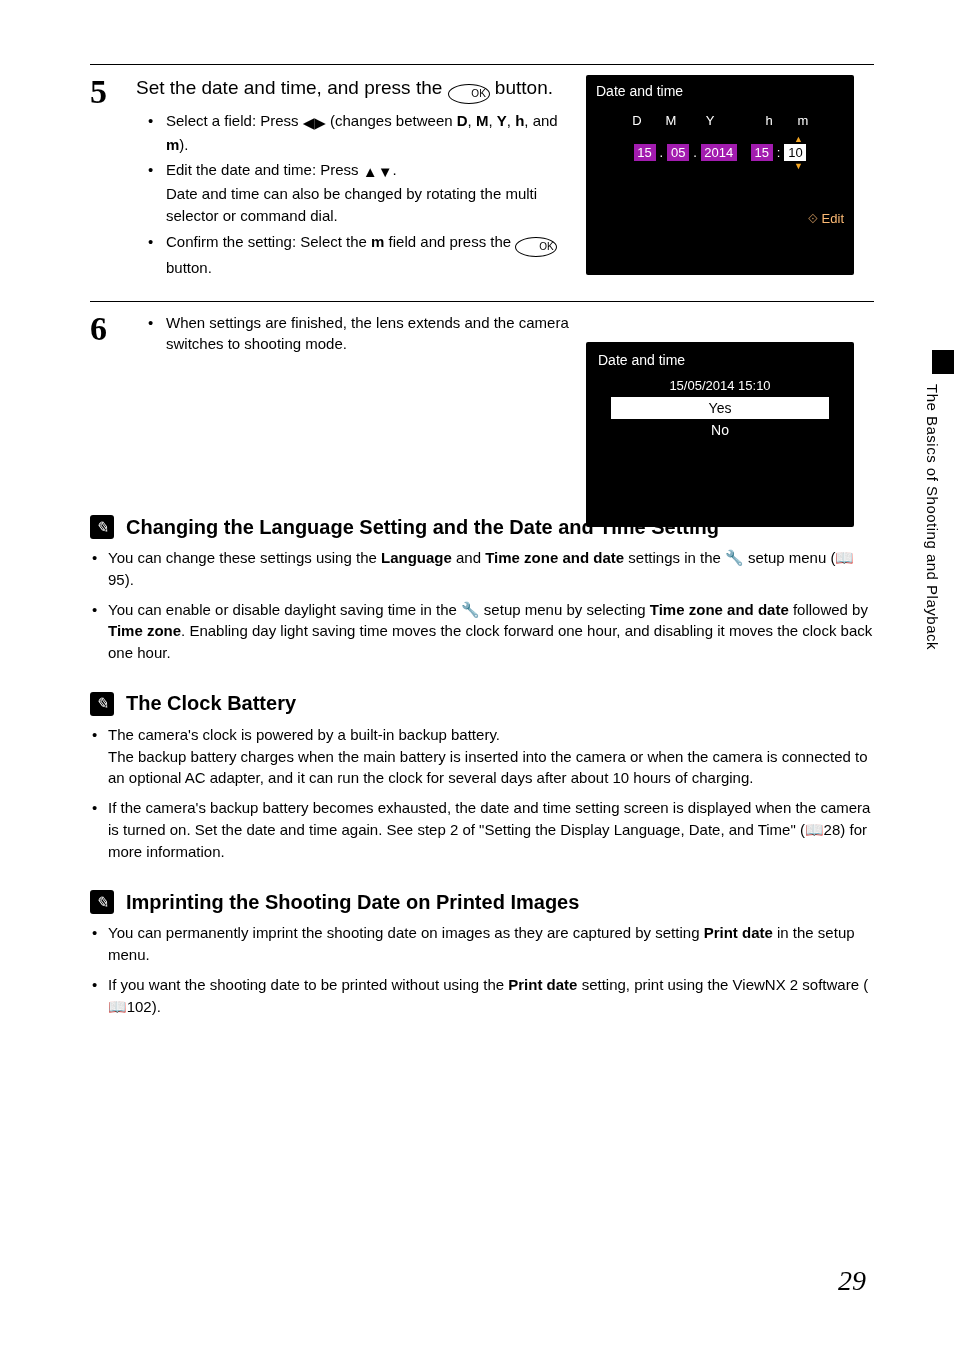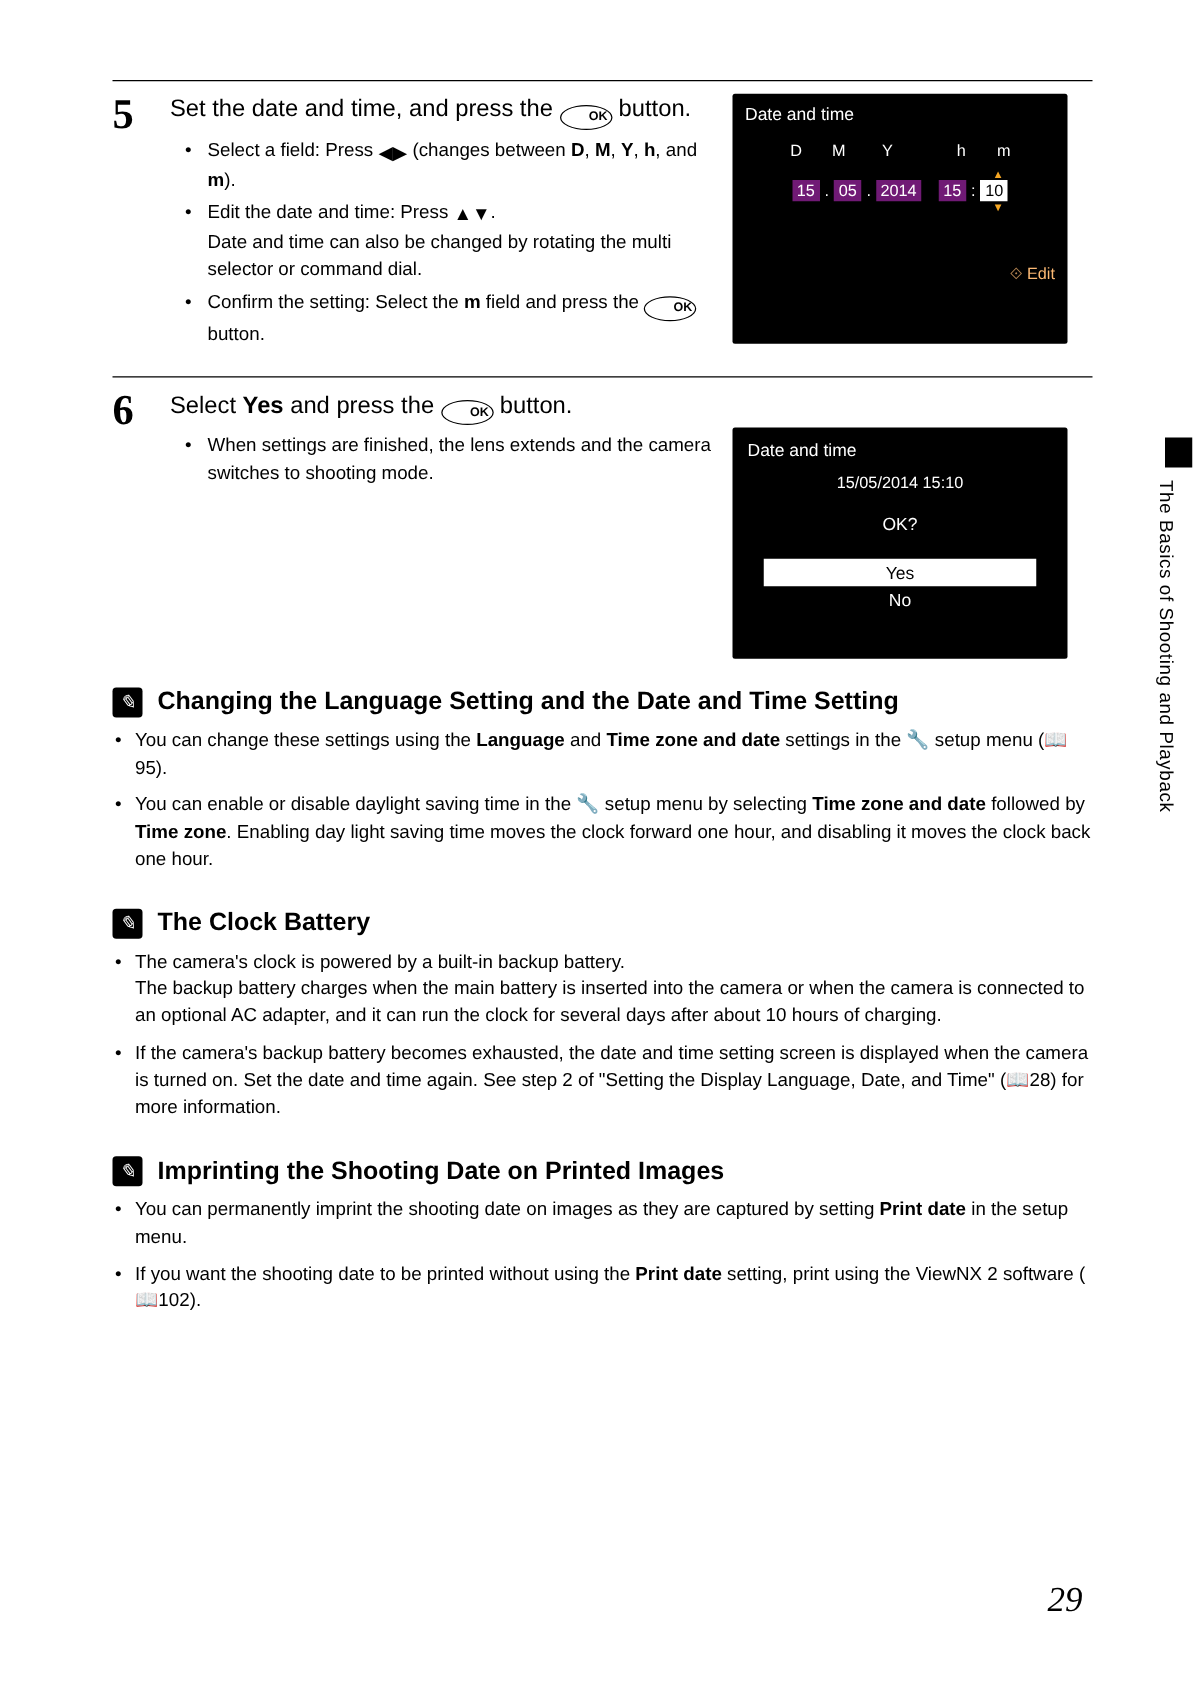--- a/index.html
+++ b/index.html
@@ -11,32 +11,32 @@
   .step-body { flex: 1; }
   .step-title { font-size: 19px; line-height: 1.35; margin-bottom: 6px; }
   .step-title .bold { font-weight: bold; }
   .bullets { list-style: none; padding-left: 18px; }
   .bullets li { position: relative; font-size: 15px; line-height: 1.45; margin-bottom: 4px; padding-left: 12px; }
   .bullets li::before { content: "•"; position: absolute; left: -6px; top: 0; }
   .bullets2 { list-style: none; padding-left: 0; }
   .bullets2 li { position: relative; font-size: 15px; line-height: 1.45; margin-bottom: 8px; padding-left: 18px; }
   .bullets2 li::before { content: "•"; position: absolute; left: 2px; top: 0; }
   .bold { font-weight: bold; }
-  .icon-ok { display: inline-flex; align-items: center; justify-content: center; border: 1.5px solid #000; border-radius: 50%; width: 42px; height: 20px; font-size: 10px; font-weight: bold; vertical-align: -3px; padding-left: 20px; }
+  .icon-ok { display: inline-flex; align-items: center; justify-content: center; border: 1.5px solid #000; border-radius: 50%; width: 42px; height: 20px; font-size: 10px; font-weight: normal; vertical-align: -3px; padding-left: 20px; }
   .icon-lr { display: inline-block; vertical-align: -2px; }
   .icon-ud { display: inline-block; vertical-align: -2px; }
   .icon-wrench { display: inline-block; font-weight: bold; }
   .icon-book { display: inline-block; }
   .screen { background: #000; color: #fff; padding: 8px 10px 6px 10px; border-radius: 2px; font-size: 13px; position: absolute; }
   .screen1 { right: 100px; top: 75px; width: 268px; height: 200px; }
   .screen1 .title { margin-bottom: 14px; font-size: 14px; }
   .screen1 .row-labels { display: flex; gap: 6px; justify-content: center; margin-bottom: 6px; }
   .screen1 .row-labels span { width: 28px; text-align: center; }
   .screen1 .row-vals { display: flex; gap: 3px; justify-content: center; align-items: center; }
-  .screen1 .val { background: #701a75; color: #fff; padding: 1px 3px; min-width: 22px; text-align: center; font-size: 13px; }
+  .screen1 .val { background: #a21caf; color: #fff; padding: 1px 3px; min-width: 22px; text-align: center; font-size: 13px; }
   .screen1 .val.active { background: #fff; color: #000; }
   .screen1 .sep { color: #fff; padding: 0 1px; }
   .screen1 .arrow-up, .screen1 .arrow-down { color: #f5a623; font-size: 9px; text-align: center; }
   .screen1 .edit { text-align: right; margin-top: 40px; font-size: 13px; color: #fdba74; }
   .screen2 { right: 100px; top: 342px; width: 268px; height: 185px; padding: 0; }
   .screen2 .title { padding: 10px 12px 6px 12px; font-size: 14px; }
   .screen2 .dt { text-align: center; font-size: 13px; padding: 4px 14px; }
   .screen2 .okq { text-align: center; padding: 14px 0 20px 0; font-size: 14px; }
   .screen2 .opt { text-align: center; font-size: 14px; padding: 3px 0; }
   .screen2 .opt.sel { background: #fff; color: #000; margin: 0 25px; }
@@ -110,33 +110,29 @@
         <div style="width:170px; text-align:right; padding-right:2px;" class="arrow-down">▼</div>
       </div>
     <div class="edit"><span style="opacity:.7">⟐ </span><span>Edit</span></div>
   </div>
 
   <hr class="hr" style="margin-top:18px">
 
   <div class="step step6-right-pad">
     <div class="step-num">6</div>
     <div class="step-body">
-      <div class="step-title">
-        <span>Select </span><span class="bold">Yes</span><span> and press the </span><span class="icon-ok">OK</span><span> button.</span>
-      </div>
       <ul class="bullets">
         <li>When settings are finished, the lens extends and the camera switches to shooting mode.</li>
       </ul>
     </div>
   </div>
 
   <div class="screen screen2">
     <div class="title">Date and time</div>
     <div class="dt">15/05/2014  15:10</div>
-    <div class="okq">OK?</div>
     <div class="opt sel">Yes</div>
     <div class="opt">No</div>
   </div>
 
   <div style="height:120px"></div>
 
   <div class="note-head">
     <span class="note-icon">✎</span>
     <span class="note-title">Changing the Language Setting and the Date and Time Setting</span>
   </div>

